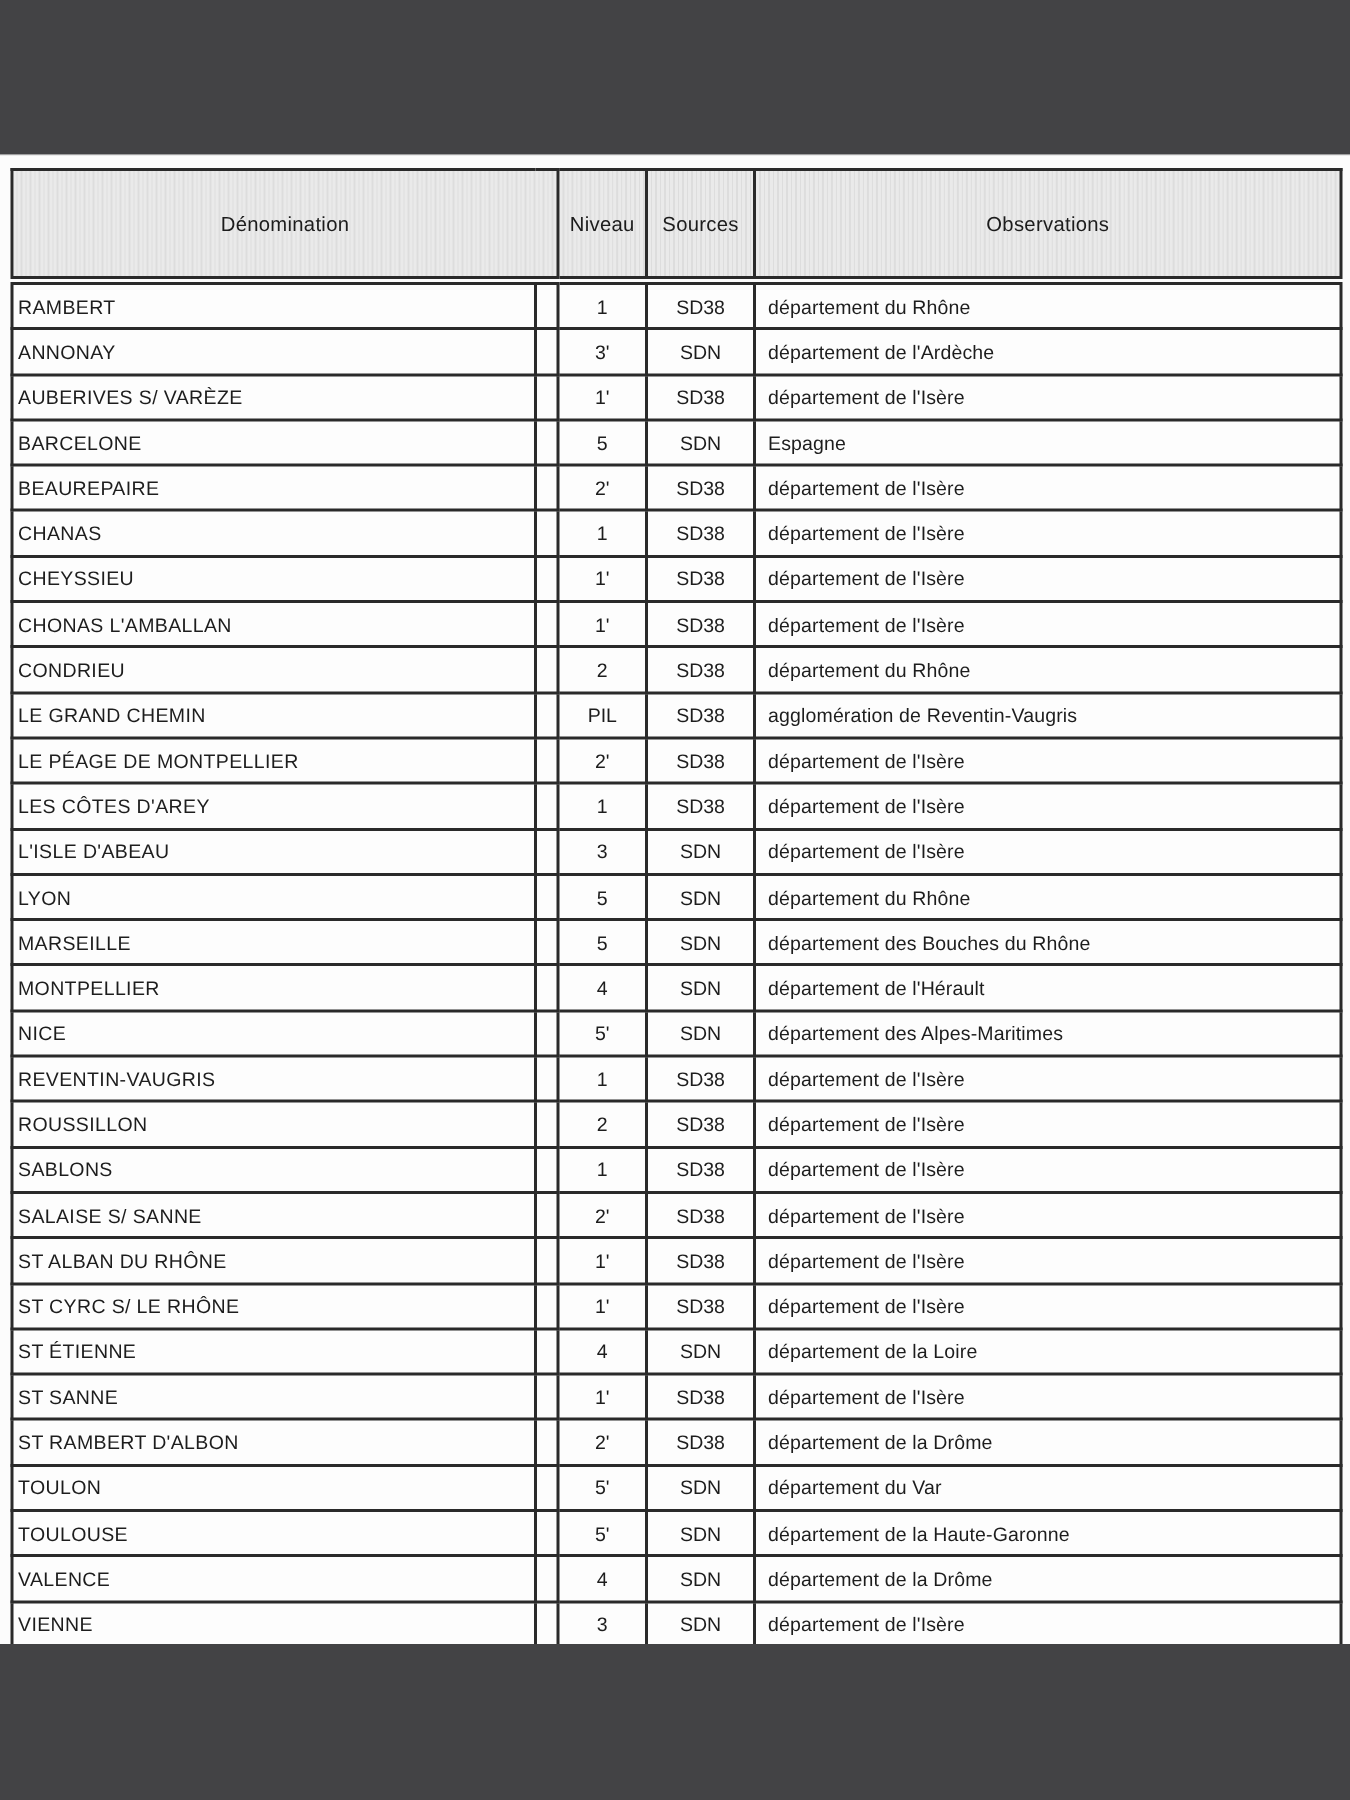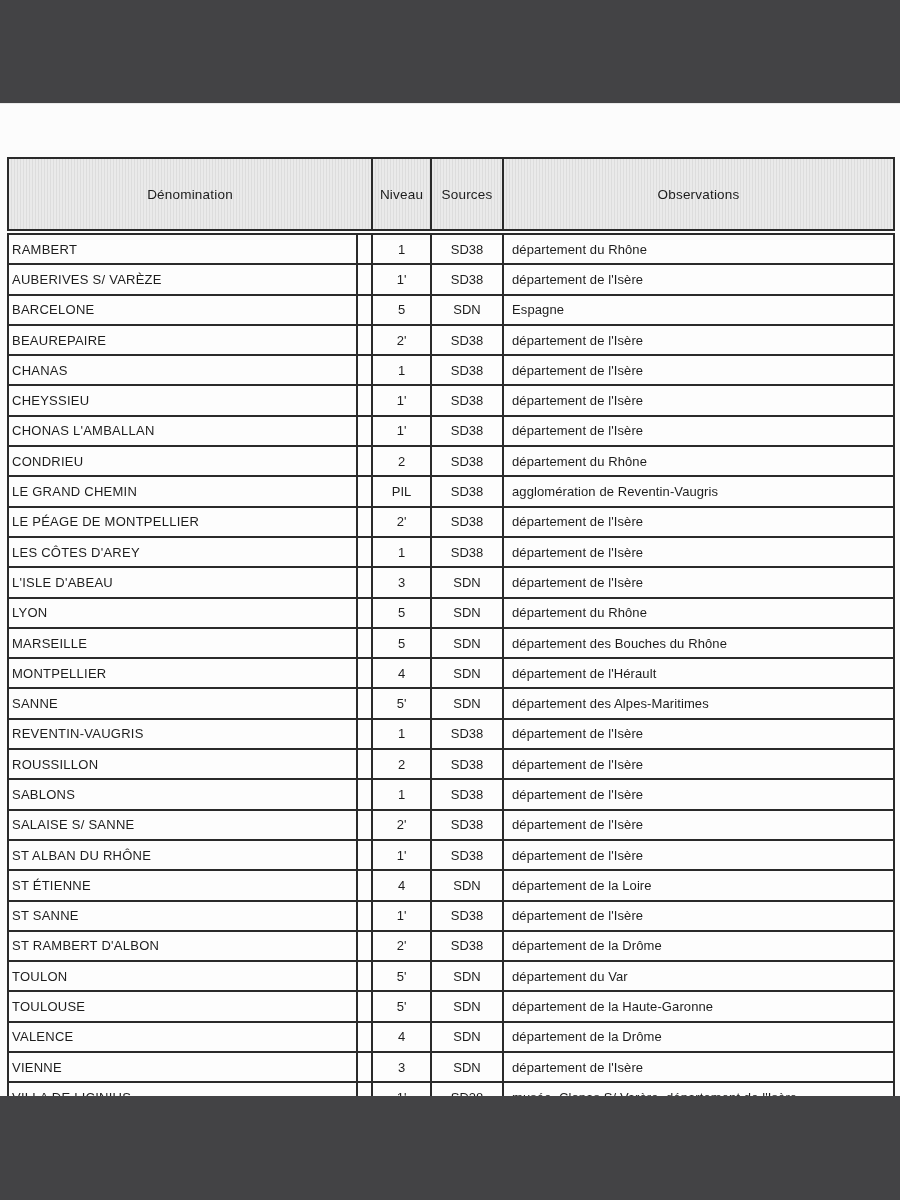--- a/index.html
+++ b/index.html
@@ -33,21 +33,20 @@
     box-shadow: inset 0 1px 0 #e9e9e9;
   }
 
   table.doc-table {
     position: absolute;
     left: 7px;
     top: 9px;
     width: 886px;
     border-collapse: collapse;
     table-layout: fixed;
-    margin-top: 45px;
   }
   table.doc-table col.c-name    { width: 349px; }
   table.doc-table col.c-gap     { width: 15px; }
   table.doc-table col.c-niveau  { width: 59px; }
   table.doc-table col.c-sources { width: 72px; }
   table.doc-table col.c-obs     { width: 391px; }
 
   table.doc-table th,
   table.doc-table td {
     border: 2px solid #2a2a2a;
@@ -124,20 +123,27 @@
     </thead>
     <tbody>
   <tr>
     <td class="name-cell">RAMBERT</td>
     <td class="spacer-cell"></td>
     <td class="niveau-cell">1</td>
     <td class="source-cell">SD38</td>
     <td class="obs-cell">département du Rhône</td>
   </tr>
 
+  <tr>
+    <td class="name-cell">ANNONAY</td>
+    <td class="spacer-cell"></td>
+    <td class="niveau-cell">3'</td>
+    <td class="source-cell">SDN</td>
+    <td class="obs-cell">département de l'Ardèche</td>
+  </tr>
 
   <tr>
     <td class="name-cell">AUBERIVES S/ VARÈZE</td>
     <td class="spacer-cell"></td>
     <td class="niveau-cell">1'</td>
     <td class="source-cell">SD38</td>
     <td class="obs-cell">département de l'Isère</td>
   </tr>
 
   <tr>
@@ -238,21 +244,21 @@
 
   <tr>
     <td class="name-cell">MONTPELLIER</td>
     <td class="spacer-cell"></td>
     <td class="niveau-cell">4</td>
     <td class="source-cell">SDN</td>
     <td class="obs-cell">département de l'Hérault</td>
   </tr>
 
   <tr>
-    <td class="name-cell">SANNE</td>
+    <td class="name-cell">NICE</td>
     <td class="spacer-cell"></td>
     <td class="niveau-cell">5'</td>
     <td class="source-cell">SDN</td>
     <td class="obs-cell">département des Alpes-Maritimes</td>
   </tr>
 
   <tr>
     <td class="name-cell">REVENTIN-VAUGRIS</td>
     <td class="spacer-cell"></td>
     <td class="niveau-cell">1</td>
@@ -286,20 +292,27 @@
   </tr>
 
   <tr>
     <td class="name-cell">ST ALBAN DU RHÔNE</td>
     <td class="spacer-cell"></td>
     <td class="niveau-cell">1'</td>
     <td class="source-cell">SD38</td>
     <td class="obs-cell">département de l'Isère</td>
   </tr>
 
+  <tr>
+    <td class="name-cell">ST CYRC S/ LE RHÔNE</td>
+    <td class="spacer-cell"></td>
+    <td class="niveau-cell">1'</td>
+    <td class="source-cell">SD38</td>
+    <td class="obs-cell">département de l'Isère</td>
+  </tr>
 
   <tr>
     <td class="name-cell">ST ÉTIENNE</td>
     <td class="spacer-cell"></td>
     <td class="niveau-cell">4</td>
     <td class="source-cell">SDN</td>
     <td class="obs-cell">département de la Loire</td>
   </tr>
 
   <tr>

